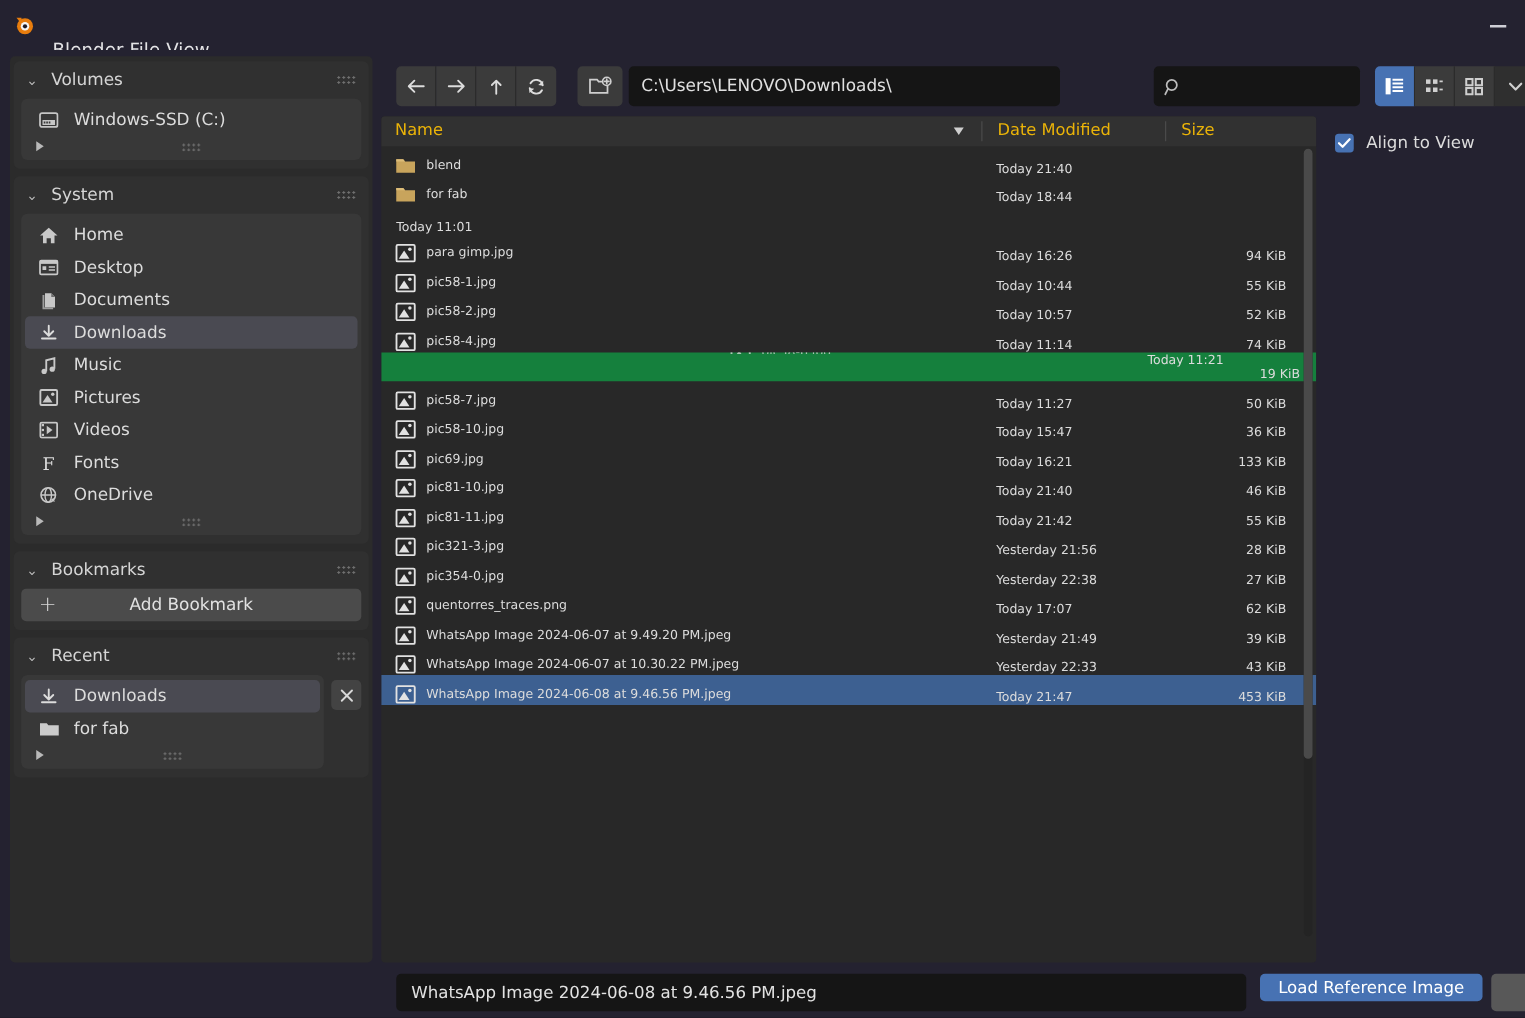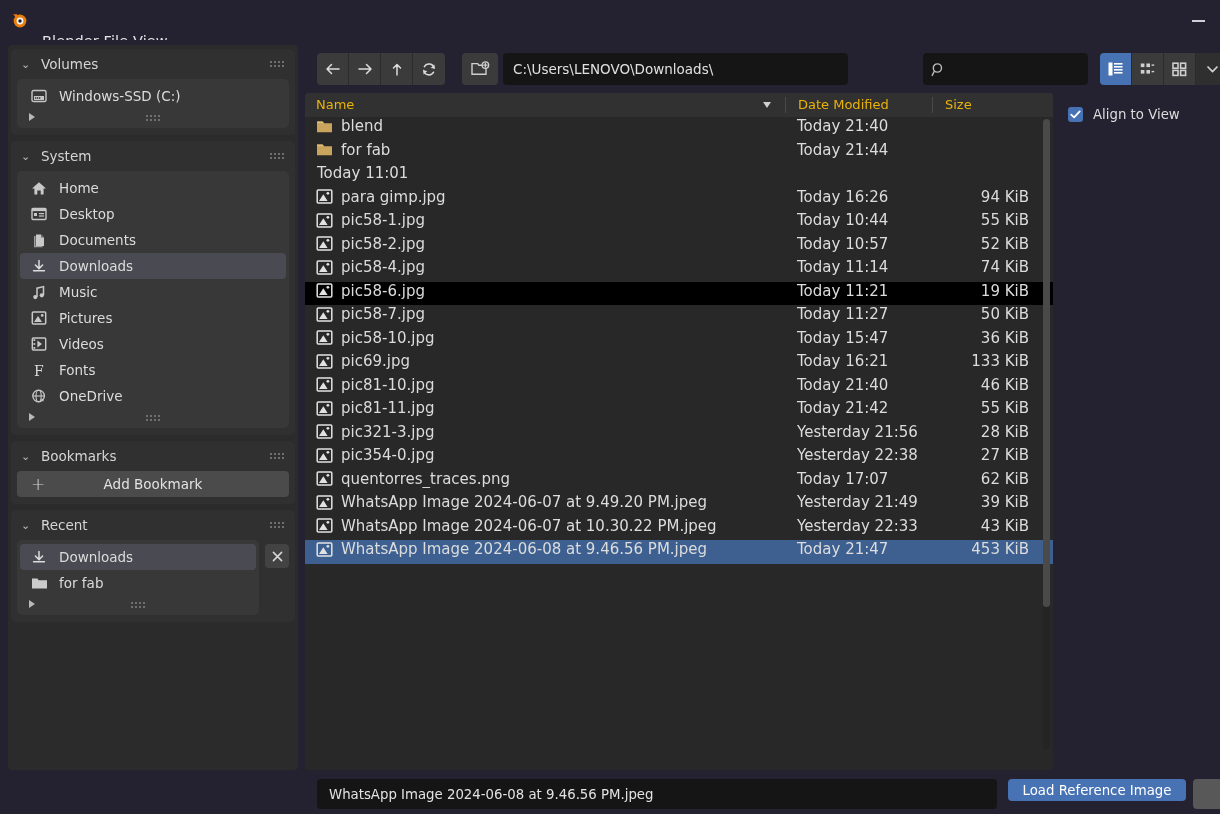--- a/index.html
+++ b/index.html
@@ -131,24 +131,24 @@
   .sort-tri {
     position: absolute; right: 14px; top: 9px;
     border-top: 6px solid #cfcfcf; border-left: 4.5px solid transparent; border-right: 4.5px solid transparent;
   }
   .col-sep { width: 1px; height: 16px; background: #4a4a4a; }
   .col-date { width: 146px; padding-left: 12px; height: 24px; line-height: 24px; }
   .col-size { width: 110px; padding-left: 12px; height: 24px; line-height: 24px; }
 
   .filelist { position: relative; }
   .frow {
-    height: 23.5px; display: flex; align-items: flex-start; font-size: 15px;
+    height: 23.5px; display: flex; align-items: flex-end; font-size: 10px;
     color: #dcdcdc; position: relative;
   }
-  .frow.hover { background: #000000; }
+  .frow.hover { background: #15803d; flex-direction: column; }
   .frow.selected { background: #3d6091; }
   .f-name { width: 480px; display: flex; align-items: center; padding-left: 11px; gap: 8px; white-space: nowrap; overflow: hidden; }
   .f-date { width: 147px; padding-left: 12px; }
   .f-size { width: 110px; text-align: right; padding-right: 13px; }
   .ficon { width: 17px; height: 17px; flex: 0 0 17px; display: block; }
 
   .vscroll {
     position: absolute; right: 3px; top: 26px; width: 7px; height: 630px;
     background: #242424; border-radius: 4px;
   }
@@ -520,21 +520,21 @@
               <div class="f-size"></div>
             </div>
             <div class="frow">
               <div class="f-name">
                 <svg class="ficon" viewBox="0 0 17 15">
                   <path d="M1 2.4 h5.6 l1.4 1.8 h8 v9 h-15 z" fill="#c8a45c"></path>
                   <path d="M1 2.4 h5.6 l1.4 1.8 h-7 z" fill="#dcbc78"></path>
                 </svg>
                 <span>for fab</span>
               </div>
-              <div class="f-date">Today 21:44</div>
+              <div class="f-date">Today 18:44</div>
               <div class="f-size"></div>
             </div>
             <div class="frow">
               <div class="f-date">Today 11:01</div>
               <div class="f-size"></div>
             </div>
             <div class="frow">
               <div class="f-name">
                 <svg class="ficon" viewBox="0 0 17 15">
                   <rect x="1.2" y="0.9" width="14.6" height="13.2" rx="1" fill="none" stroke="#e2e2e2" stroke-width="1.5"></rect>

